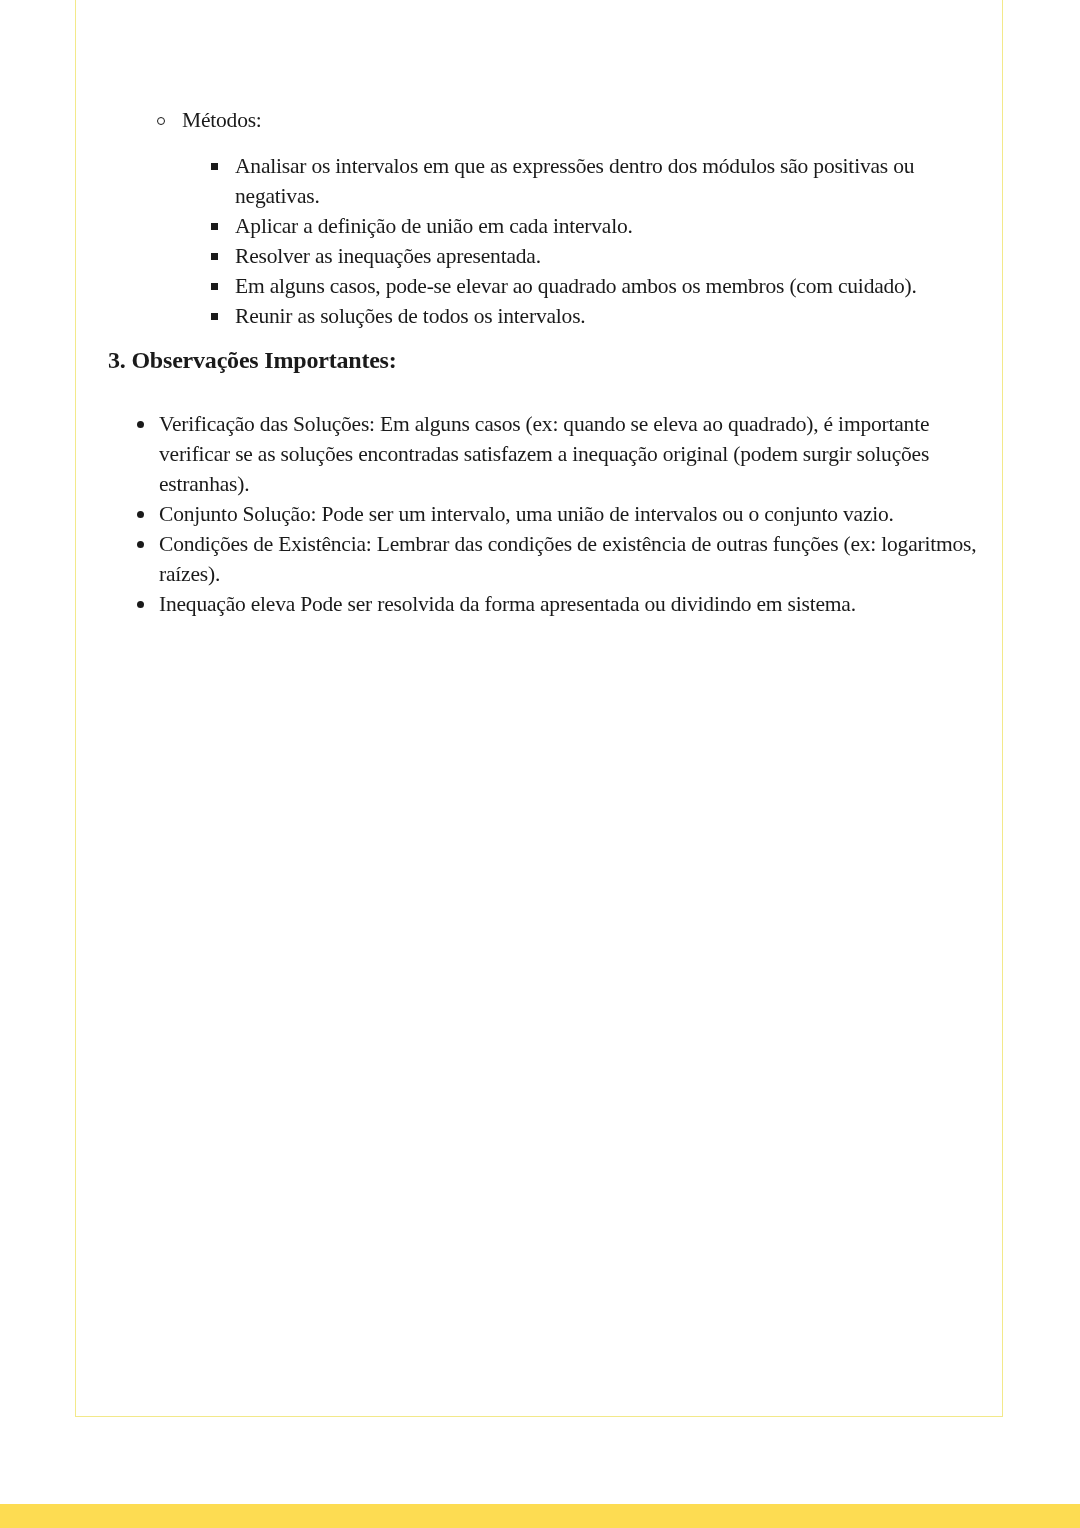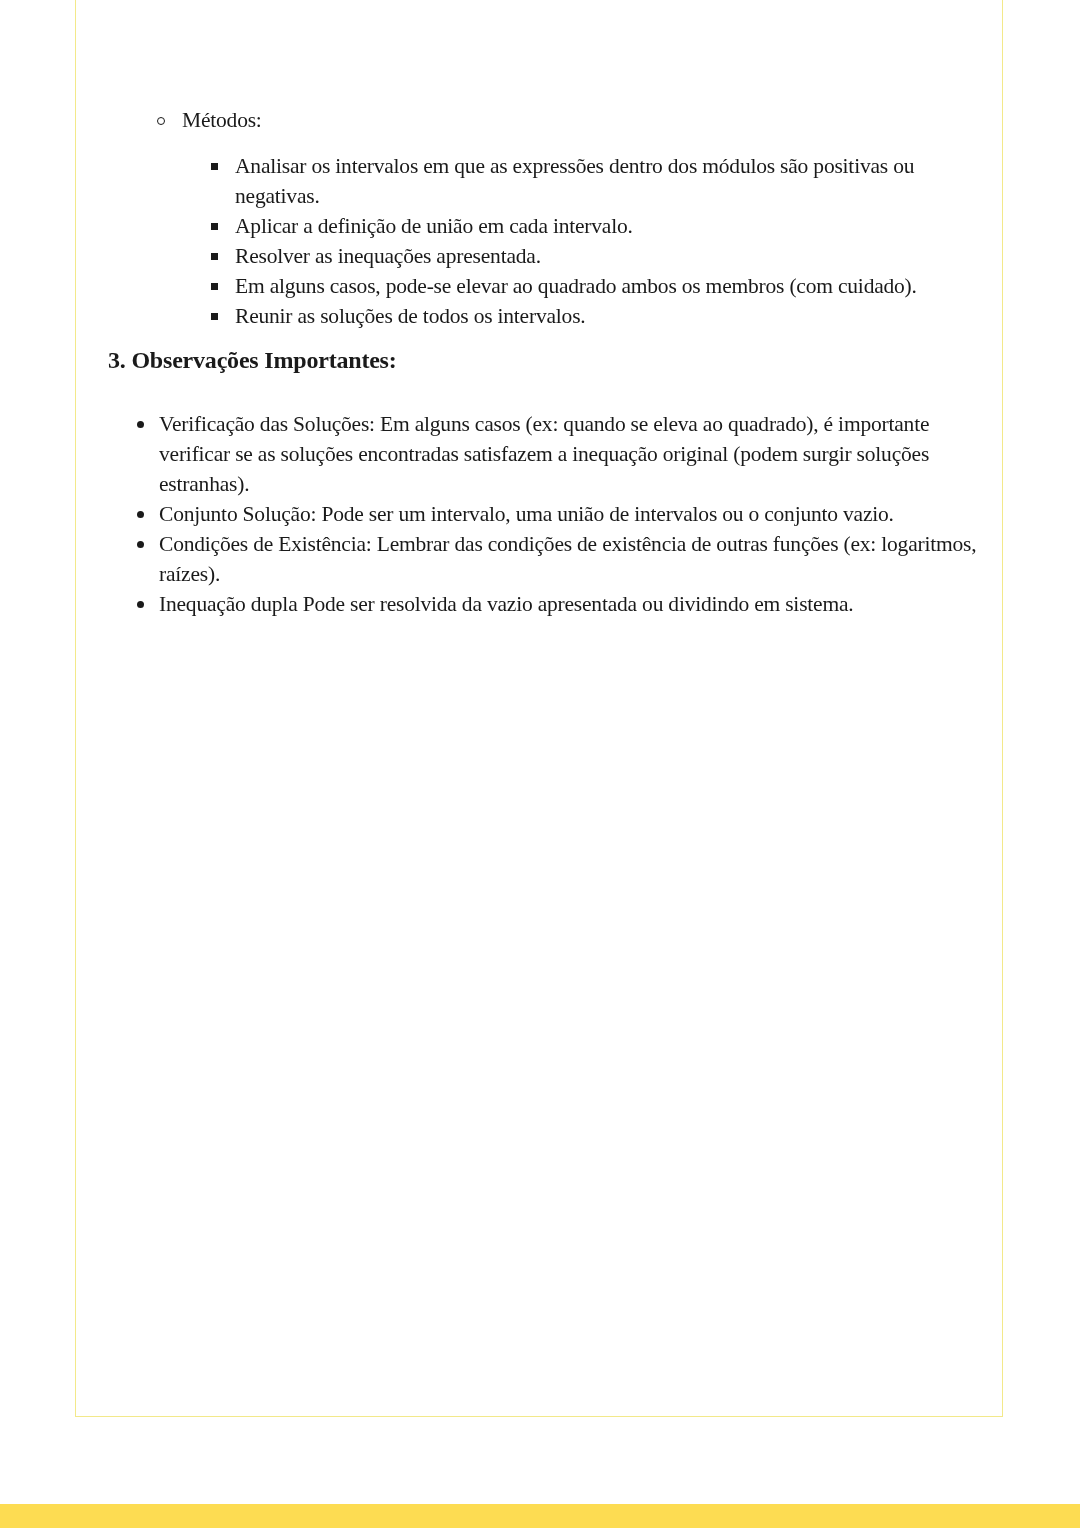--- a/index.html
+++ b/index.html
@@ -152,19 +152,19 @@
     <li>
       <span class="disc-bullet"></span>
       <span>Conjunto Solução: Pode ser um intervalo, uma união de intervalos ou o conjunto vazio.</span>
     </li>
     <li>
       <span class="disc-bullet"></span>
       <span>Condições de Existência: Lembrar das condições de existência de outras funções (ex: logaritmos, raízes).</span>
     </li>
     <li>
       <span class="disc-bullet"></span>
-      <span>Inequação dupla Pode ser resolvida da vazio apresentada ou dividindo em sistema.</span>
+      <span>Inequação eleva Pode ser resolvida da forma apresentada ou dividindo em sistema.</span>
     </li>
   </ul>
 
 </div>
 
 <div class="bottom-bar"></div>
 
 </body></html>

